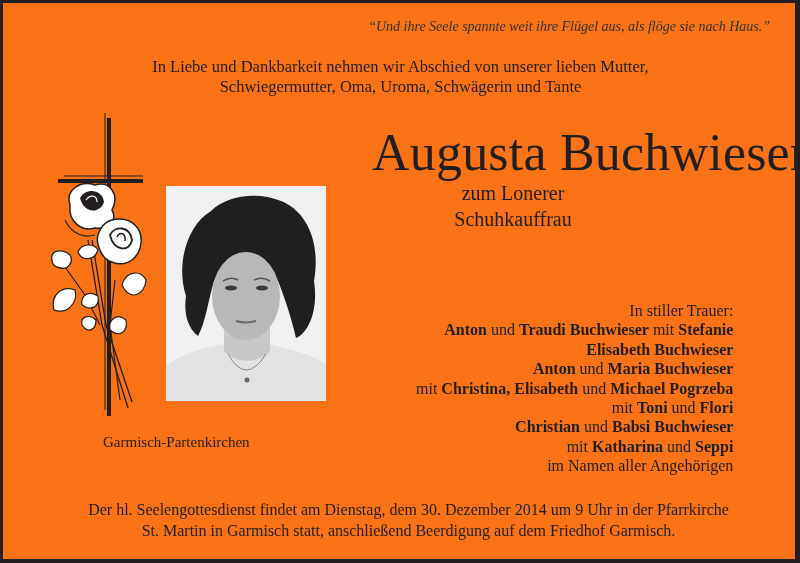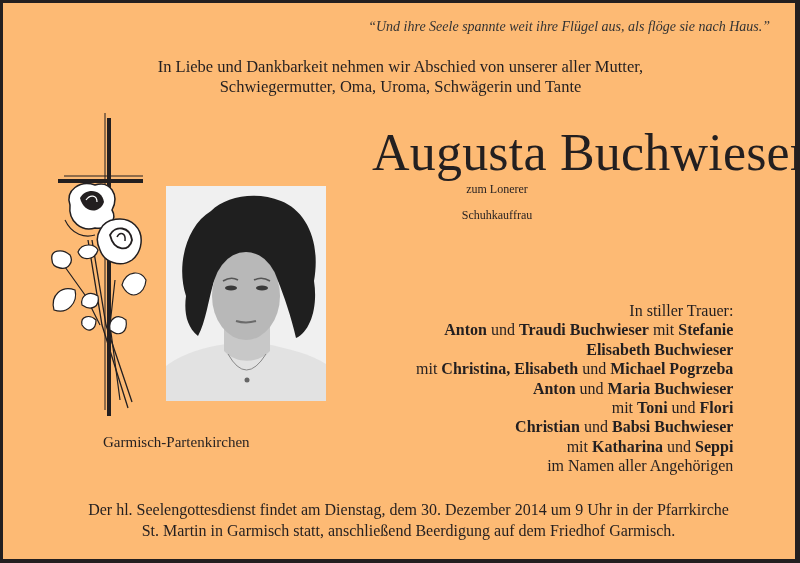--- a/index.html
+++ b/index.html
@@ -12,21 +12,21 @@
       height: 563px;
       position: relative;
       overflow: hidden;
     }
     .card {
       position: absolute;
       left: 3px;
       top: 3px;
       width: 792px;
       height: 556px;
-      background: #fdba74;
+      background: #f97316;
       color: #231f20;
       font-family: "DejaVu Serif", "Liberation Serif", serif;
     }
     .motto {
       position: absolute;
       right: 25px;
       top: 16px;
       font-family: "Liberation Serif", "DejaVu Serif", serif;
       font-style: italic;
       font-size: 14px;
@@ -52,25 +52,25 @@
       top: 128px;
       font-family: "Liberation Serif", "DejaVu Serif", serif;
       font-size: 52px;
       line-height: 44px;
       color: #231f20;
       white-space: nowrap;
       letter-spacing: 0.2px;
     }
     .subline {
       position: absolute;
-      left: 364px;
+      left: 380px;
       width: 260px;
       text-align: center;
       font-family: "Liberation Serif", "DejaVu Serif", serif;
-      font-size: 12px;
+      font-size: 20px;
       color: #231f20;
       white-space: nowrap;
     }
     .sub1 { top: 179px; }
     .sub2 { top: 205px; }
 
     .dates {
       position: absolute;
       top: 252px;
       left: 405px;
@@ -133,21 +133,21 @@
     .footer div { white-space: nowrap; padding-left: 16px; }
   </style>
 </head>
 <body>
 
 <div class="card">
 
   <div class="motto">“Und ihre Seele spannte weit ihre Flügel aus, als flöge sie nach Haus.”</div>
 
   <div class="intro">
-    <div>In Liebe und Dankbarkeit nehmen wir Abschied von unserer aller Mutter,</div>
+    <div>In Liebe und Dankbarkeit nehmen wir Abschied von unserer lieben Mutter,</div>
     <div>Schwiegermutter, Oma, Uroma, Schwägerin und Tante</div>
   </div>
 
   <div class="cross">
     <svg width="110" height="310" viewBox="0 0 110 310" xmlns="http://www.w3.org/2000/svg">
 
       <line x1="65" y1="3" x2="65" y2="300" stroke="#231f20" stroke-width="1"></line>
       <line x1="24" y1="66" x2="103" y2="66" stroke="#231f20" stroke-width="1"></line>
 
       <rect x="67" y="8" width="4" height="298" fill="#231f20"></rect>
@@ -208,22 +208,22 @@
   <div class="name">Augusta Buchwieser</div>
   <div class="subline sub1">zum Lonerer</div>
   <div class="subline sub2">Schuhkauffrau</div>
 
 
   <div class="mourners">
     <div>In stiller Trauer:</div>
     <div id="mourner-lines">
         <div><b>Anton</b><span> und </span><b>Traudi Buchwieser</b><span> mit </span><b>Stefanie</b></div>
         <div><b>Elisabeth Buchwieser</b></div>
+        <div><b>Anton</b><span> und </span><b>Maria Buchwieser</b></div>
         <div><span>mit </span><b>Christina, Elisabeth</b><span> und </span><b>Michael Pogrzeba</b></div>
-        <div><b>Anton</b><span> und </span><b>Maria Buchwieser</b></div>
         <div><span>mit </span><b>Toni</b><span> und </span><b>Flori</b></div>
         <div><b>Christian</b><span> und </span><b>Babsi Buchwieser</b></div>
         <div><span>mit </span><b>Katharina</b><span> und </span><b>Seppi</b></div>
       </div>
     <div>im Namen aller Angehörigen</div>
   </div>
 
   <div class="footer">
     <div>Der hl. Seelengottesdienst findet am Dienstag, dem 30. Dezember 2014 um 9 Uhr in der Pfarrkirche</div>
     <div>St. Martin in Garmisch statt, anschließend Beerdigung auf dem Friedhof Garmisch.</div>

